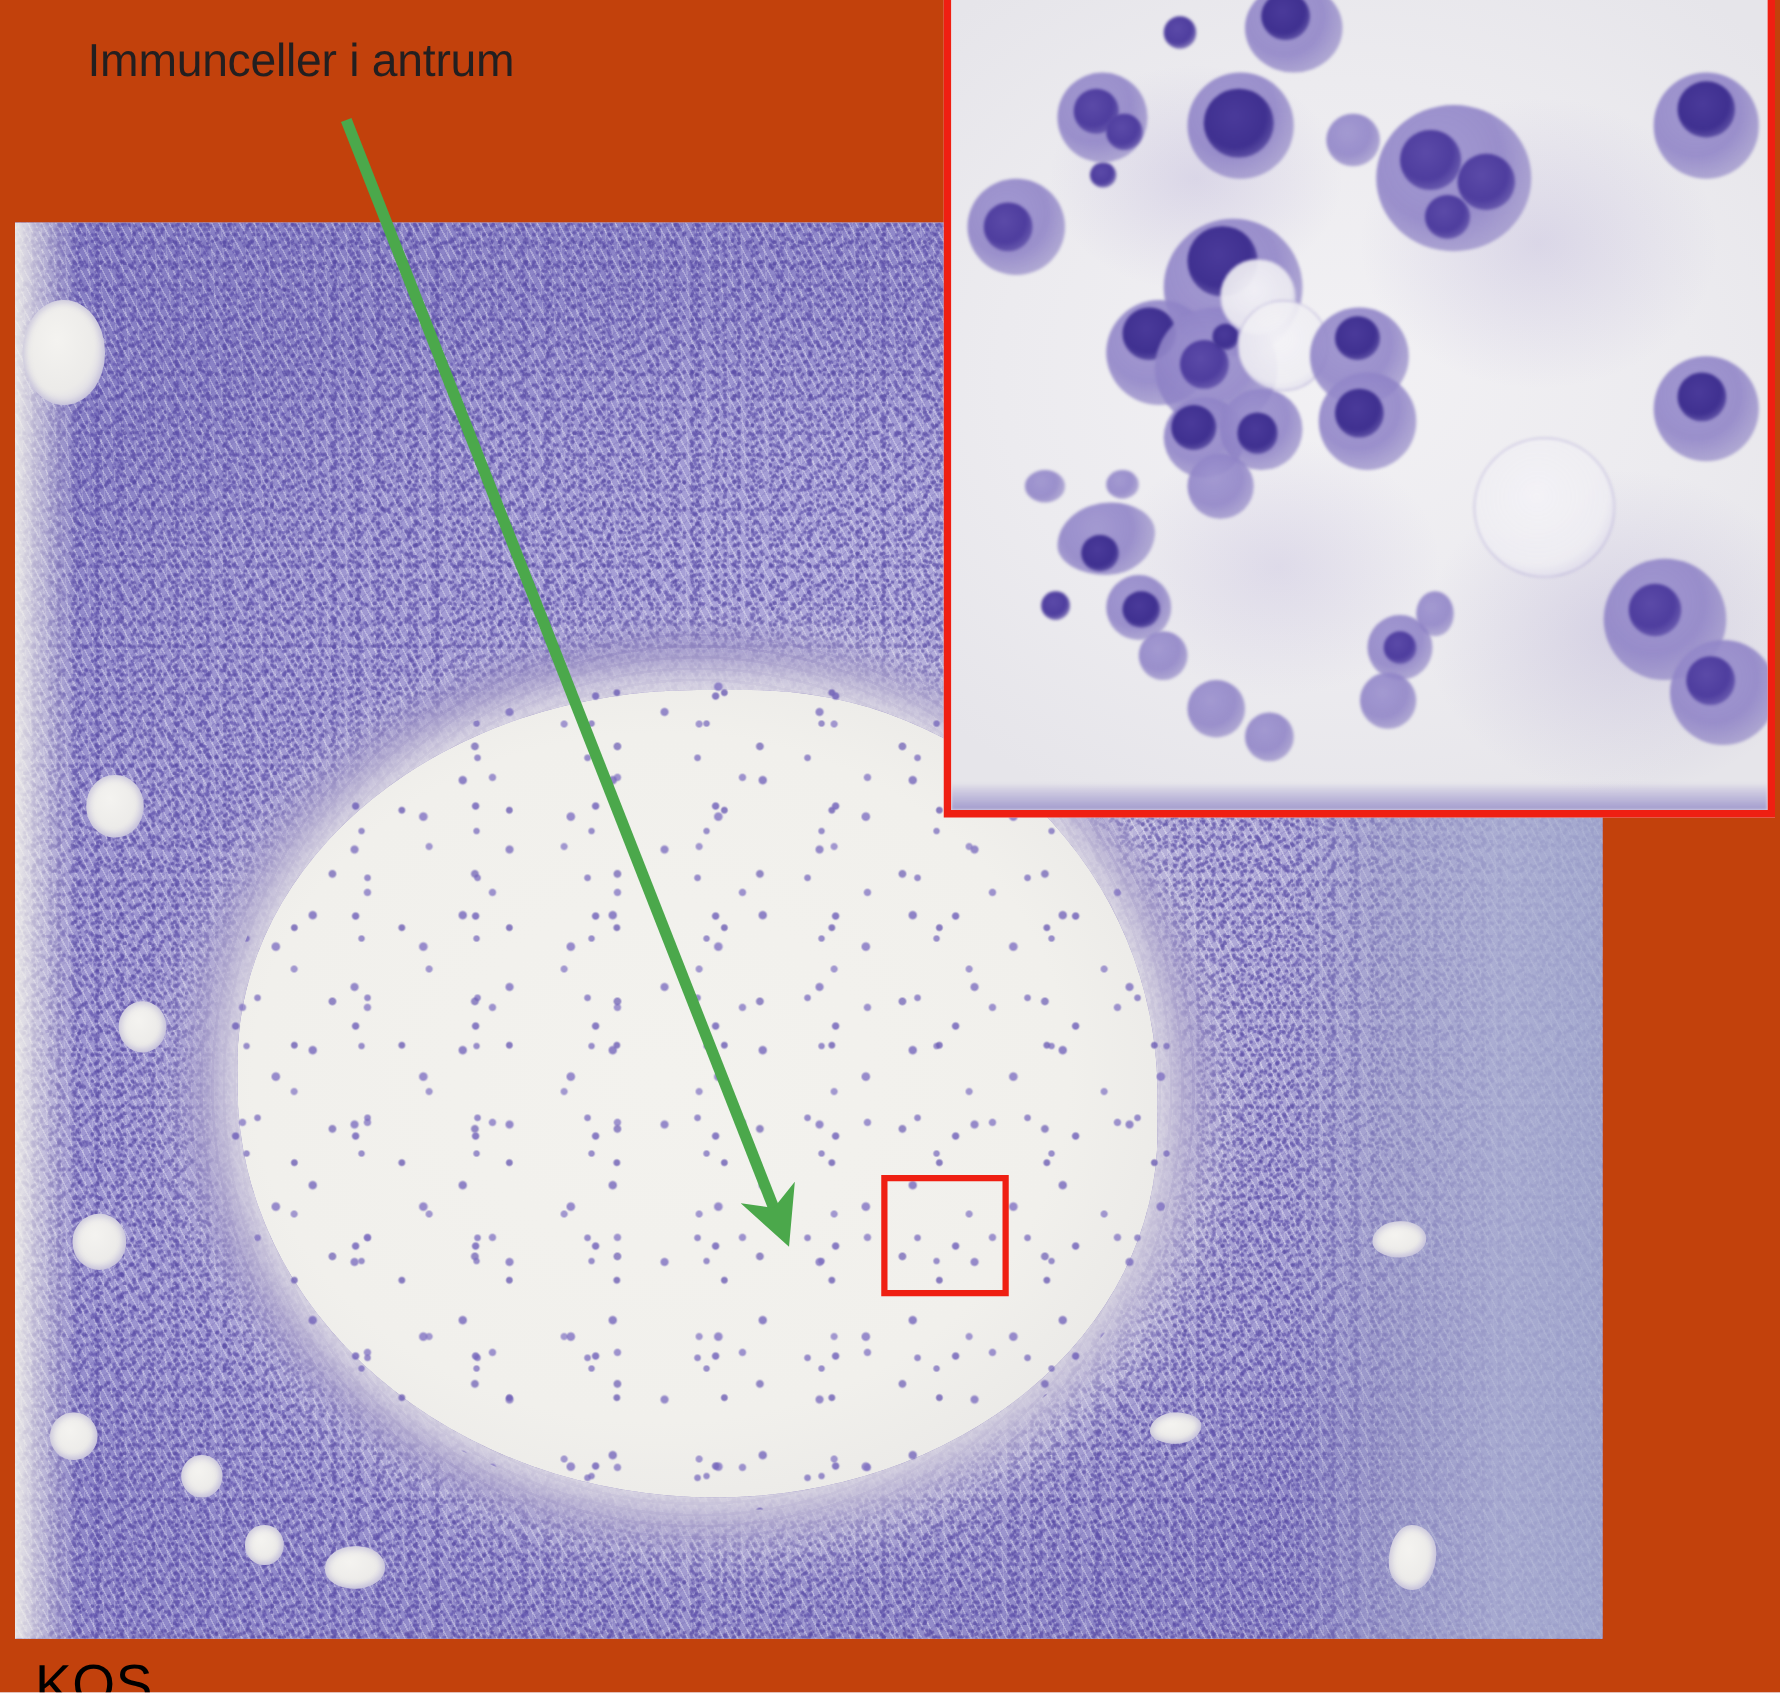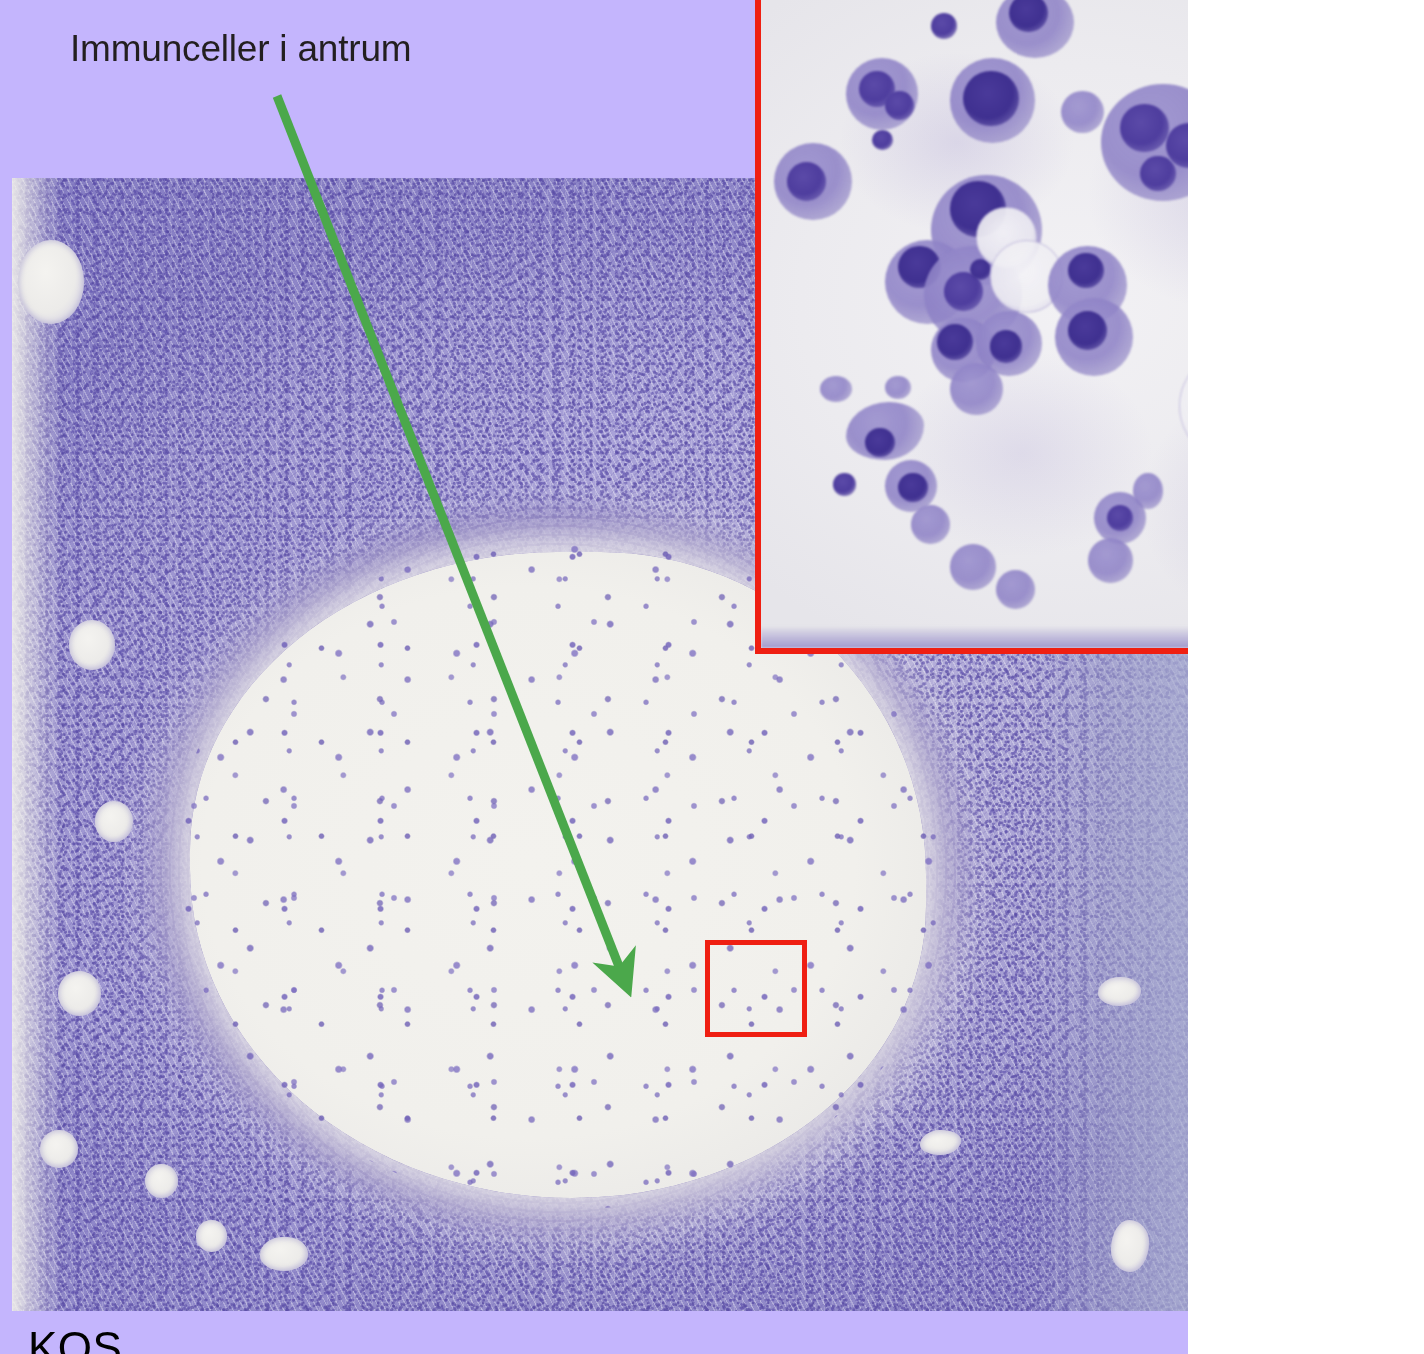--- a/index.html
+++ b/index.html
@@ -6,23 +6,23 @@
   html, body {
     margin: 0;
     padding: 0;
     background: #ffffff;
   }
   body {
     font-family: "Liberation Sans", sans-serif;
   }
   #slide {
     position: relative;
-    width: 1188px;
+    width: 1424px;
     height: 1354px;
-    background: #c4b5fd;
+    background: #c2410c;
     overflow: hidden;
   }
 
   
   #annotation-label {
     position: absolute;
     left: 70px;
     top: 27px;
     font-family: "Liberation Sans", sans-serif;
     font-size: 37px;

